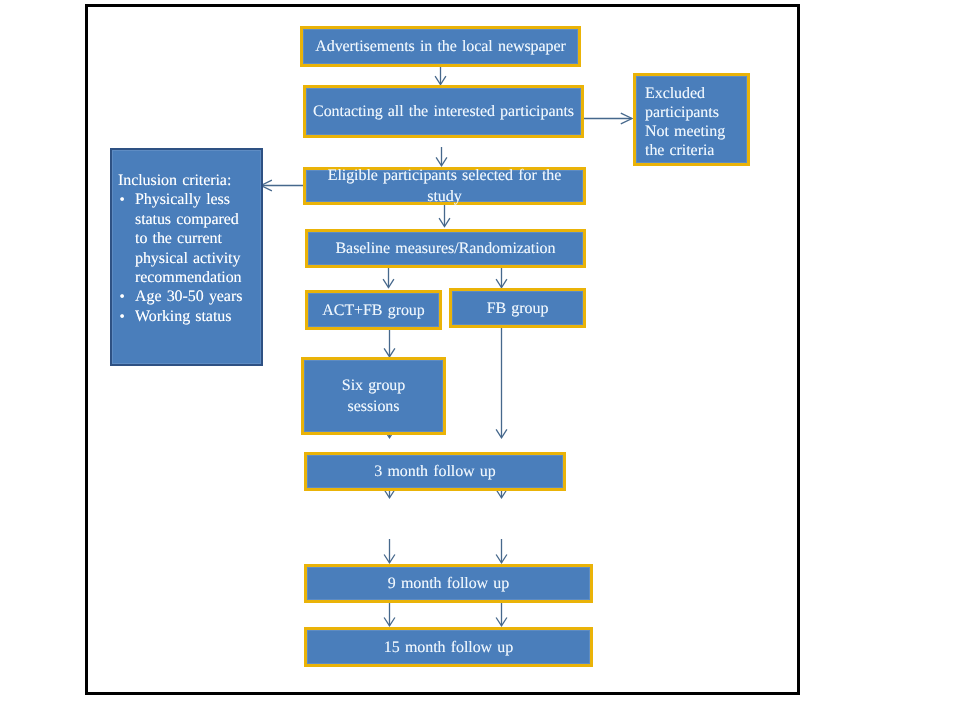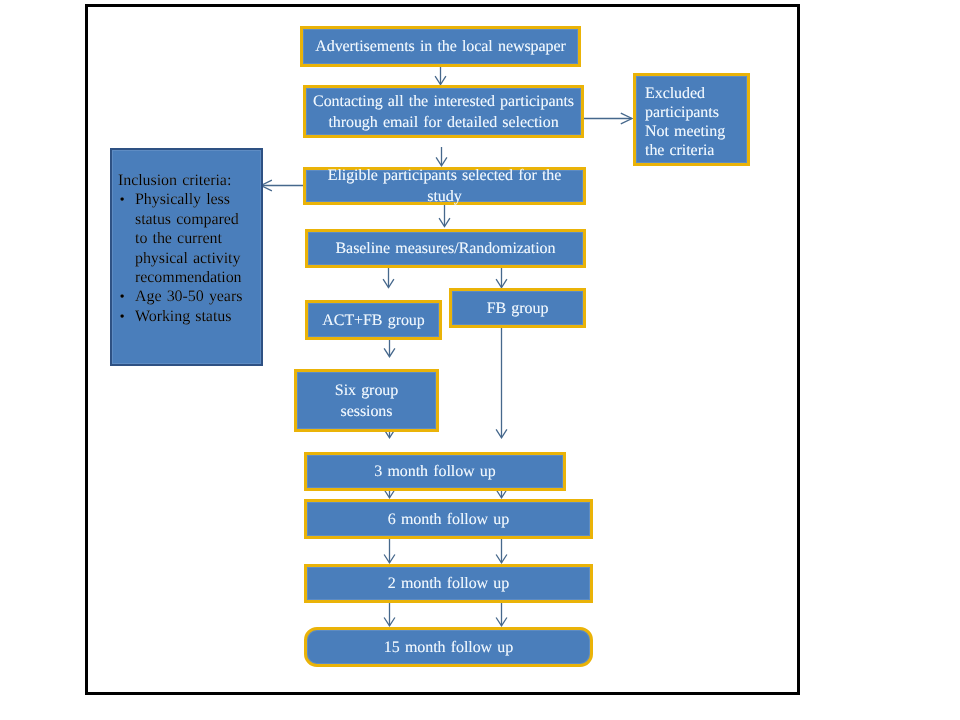--- a/index.html
+++ b/index.html
@@ -25,21 +25,21 @@
         font-size:16px;line-height:21px;
         letter-spacing:-0.07px;word-spacing:1.3px;
         z-index:3;}
   .node .txt{display:block;width:100%;padding:0 4px;box-sizing:border-box;}
 
   svg.arrows{position:absolute;left:0;top:0;width:960px;height:720px;z-index:2;
              pointer-events:none;overflow:visible;}
 
   .crit{position:absolute;box-sizing:border-box;
         background:#4a7ebb;border:2px solid #2e5183;
-        box-shadow:inset 0 0 0 1px rgba(125,163,208,0.40);color:#000000;
+        box-shadow:inset 0 0 0 1px rgba(125,163,208,0.40);color:#ffffff;
         text-shadow:0 0 0.5px rgba(238,246,253,0.5);
         font-size:16px;line-height:19.4px;letter-spacing:-0.07px;word-spacing:1.3px;z-index:3;
         padding:21px 4px 0 6px;}
   .crit-head{margin:0;}
   .crit ul{margin:0;padding:0;list-style:none;}
   .crit li{position:relative;padding-left:17px;white-space:nowrap;}
   .crit li::before{content:"\2022";position:absolute;left:1.5px;top:1px;font-size:15px;line-height:19.4px;}
 </style>
 </head>
 <body>
@@ -97,21 +97,20 @@
     </g>
   </svg>
 
   <div class="node" style="left:300px;top:26px;width:281px;height:41px;">
     <span class="txt">Advertisements  in the local  newspaper</span>
   </div>
 
   <div class="node" style="left:303px;top:85px;width:281px;height:53px;">
     <span class="txt">
       <span>Contacting  all  the interested  participants</span><br>
-      <span>through  email  for detailed  selection</span>
     </span>
   </div>
 
   <div class="node" style="left:633px;top:73px;width:117px;height:93px;align-items:flex-start;justify-content:flex-start;text-align:left;padding:9px 12px 0 9px;line-height:18.9px;">
     <span class="txt" style="padding:0;">
       <span>Excluded</span><br>
       <span>participants</span><br>
       <span>Not meeting</span><br>
       <span>the  criteria</span>
     </span>
@@ -140,44 +139,41 @@
       <li>
         <span>Working  status</span>
       </li>
     </ul>
   </div>
 
   <div class="node" style="left:305px;top:229px;width:281px;height:39px;justify-content:center;">
     <span class="txt">Baseline  measures/Randomization</span>
   </div>
 
-  <div class="node" style="left:305px;top:300px;width:137px;height:40px;">
+  <div class="node" style="left:305px;top:290px;width:137px;height:40px;">
     <span class="txt">ACT+FB group</span>
   </div>
 
   <div class="node" style="left:449px;top:288px;width:137px;height:40px;">
     <span class="txt">FB group</span>
   </div>
 
-  <div class="node" style="left:294px;top:357px;width:145px;height:63px;margin-top:12px;">
+  <div class="node" style="left:301px;top:357px;width:145px;height:78px;">
     <span class="txt">
       <span>Six   group</span><br>
       <span>sessions</span>
     </span>
   </div>
 
   <div class="node" style="left:304px;top:452px;width:262px;height:39px;">
     <span class="txt">3 month  follow  up</span>
   </div>
 
-  <div class="node" style="left:304px;top:499px;width:289px;height:40px;">
-    <span class="txt">6 month  follow  up</span>
+
+  <div class="node" style="left:304px;top:564px;width:289px;height:39px;">
+    <span class="txt">9 month  follow  up</span>
   </div>
 
-  <div class="node" style="left:304px;top:564px;width:289px;height:39px;">
-    <span class="txt">2 month  follow  up</span>
-  </div>
-
-  <div class="node" style="left:304px;top:627px;width:289px;height:40px;border-radius:13px;">
+  <div class="node" style="left:304px;top:627px;width:289px;height:40px;">
     <span class="txt">15 month  follow  up</span>
   </div>
 
 </div>
 
 </body></html>

